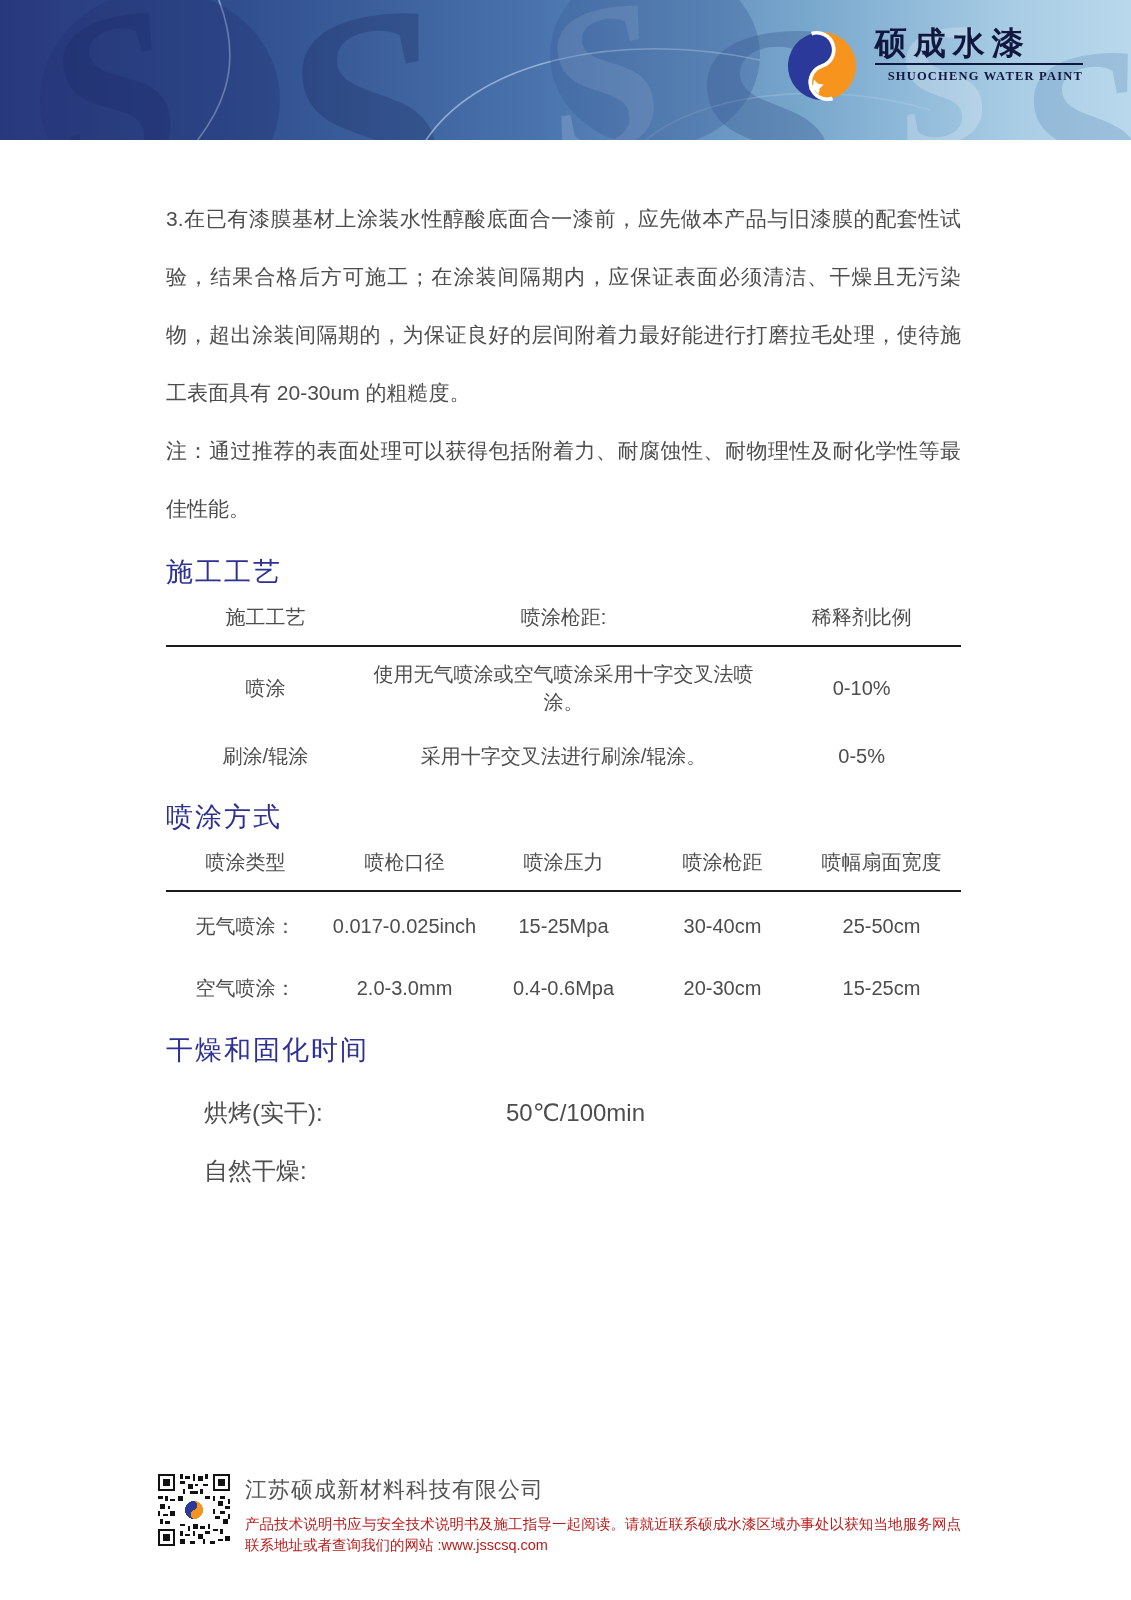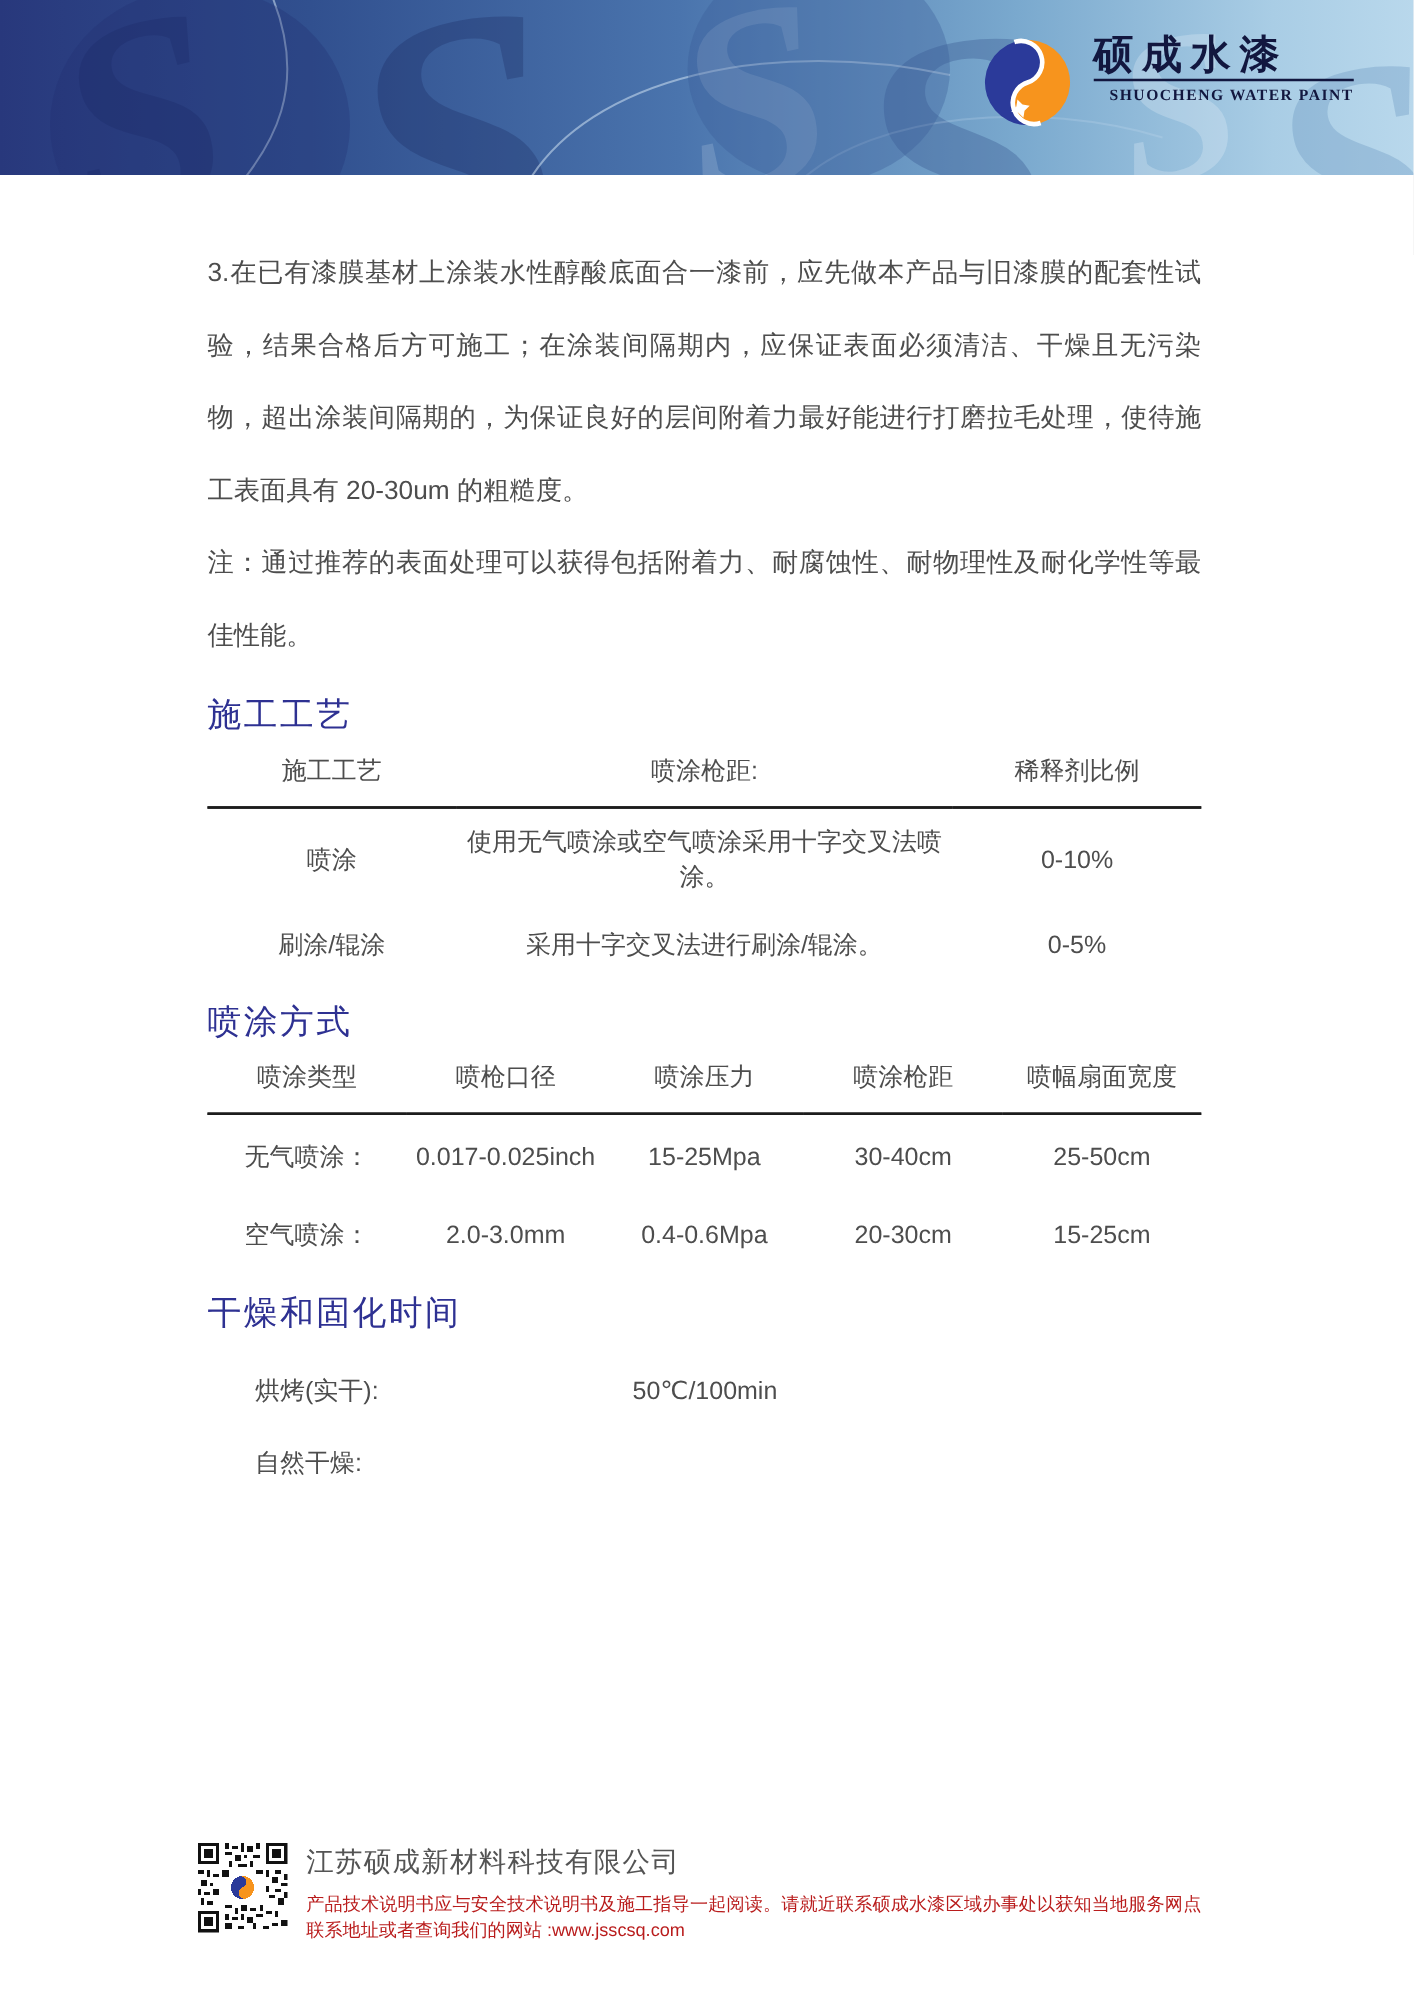--- a/index.html
+++ b/index.html
@@ -34,21 +34,21 @@
   table { width:100%; border-collapse:collapse; font-size:20px; color:#4d4d4d; }
   thead th { font-weight:normal; text-align:center; padding:0 0 14px;
     border-bottom:2px solid #1c1c1c; line-height:28px; }
   tbody td { text-align:center; line-height:28px; }
   .t-construction tbody td { padding:13px 0; }
   .t-construction col.c1 { width:25%; } .t-construction col.c2 { width:50%; } .t-construction col.c3 { width:25%; }
   .t-spray tbody td { padding:20px 0 14px; }
   .t-spray col { width:20%; }
 
   .sec-drying { margin-top:14px; }
-  .kv { display:flex; margin-top:30px; padding-left:38px; font-size:20px; line-height:28px; }
+  .kv { display:flex; margin-top:30px; padding-left:38px; font-size:24px; line-height:28px; }
   .kv .k { width:302px; }
   .kv .v { }
 
   
   .footer { position:absolute; left:158px; top:1474px; display:flex; gap:15px; width:820px; }
   .qr { width:72px; height:72px; flex:0 0 auto; position:relative; }
   .qr svg { width:100%; height:100%; }
   .footer-text { padding-top:1px; }
   .company { font-size:22px; color:#545454; letter-spacing:1px; margin-bottom:9px; }
   .disclaimer { font-size:14.5px; line-height:21px; color:#b91c1c; max-width:716px; text-align:justify; }

